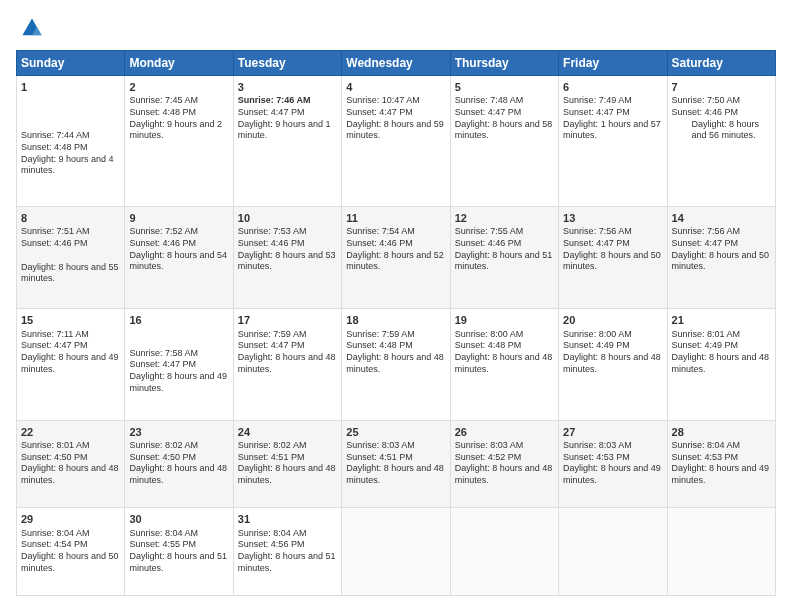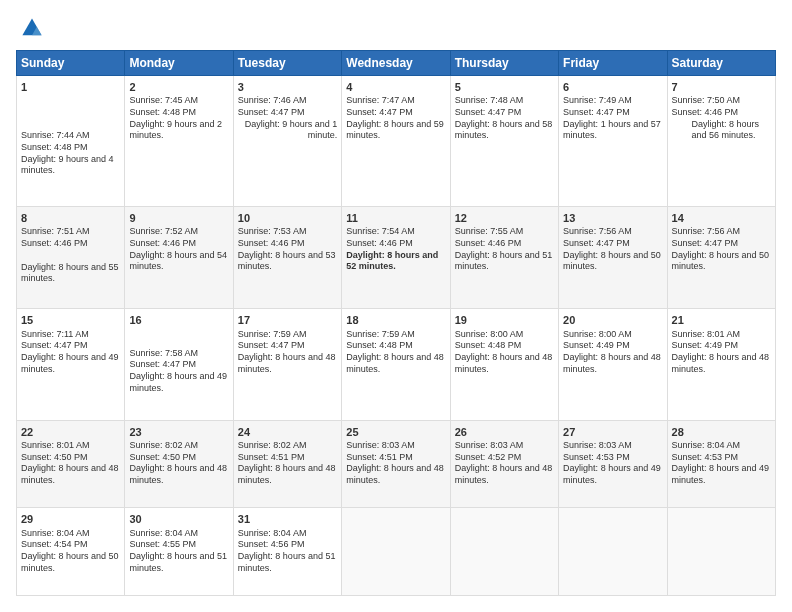--- a/index.html
+++ b/index.html
@@ -140,27 +140,27 @@
             <span style="display: block;">Daylight: 9 hours and 4 minutes.</span>
           </td>
           <td>
             <span class="day-num">2</span>
             <span style="display: block;">Sunrise: 7:45 AM</span>
             <span style="display: block;">Sunset: 4:48 PM</span>
             <span style="display: block;">Daylight: 9 hours and 2 minutes.</span>
           </td>
           <td>
             <span class="day-num">3</span>
-            <span style="display: block;">Sunrise: 7:46 AM</span>
-            <span style="display: block;">Sunset: 4:47 PM</span>
-            <span style="display: block; text-align: right;">Daylight: 9 hours and 1 minute.</span>
+            <span style="display: block; font-weight: bold;">Sunrise: 7:46 AM</span>
+            <span style="display: block;">Sunset: 4:47 PM</span>
+            <span style="display: block;">Daylight: 9 hours and 1 minute.</span>
           </td>
           <td>
             <span class="day-num">4</span>
-            <span style="display: block;">Sunrise: 7:47 AM</span>
+            <span style="display: block;">Sunrise: 10:47 AM</span>
             <span style="display: block;">Sunset: 4:47 PM</span>
             <span style="display: block;">Daylight: 8 hours and 59 minutes.</span>
           </td>
           <td>
             <span class="day-num">5</span>
             <span style="display: block;">Sunrise: 7:48 AM</span>
             <span style="display: block;">Sunset: 4:47 PM</span>
             <span style="display: block;">Daylight: 8 hours and 58 minutes.</span>
           </td>
           <td>
@@ -192,21 +192,21 @@
           <td>
             <span class="day-num">10</span>
             <span style="display: block;">Sunrise: 7:53 AM</span>
             <span style="display: block;">Sunset: 4:46 PM</span>
             <span style="display: block;">Daylight: 8 hours and 53 minutes.</span>
           </td>
           <td>
             <span class="day-num">11</span>
             <span style="display: block;">Sunrise: 7:54 AM</span>
             <span style="display: block;">Sunset: 4:46 PM</span>
-            <span style="display: block; font-weight: bold;">Daylight: 8 hours and 52 minutes.</span>
+            <span style="display: block;">Daylight: 8 hours and 52 minutes.</span>
           </td>
           <td>
             <span class="day-num">12</span>
             <span style="display: block;">Sunrise: 7:55 AM</span>
             <span style="display: block;">Sunset: 4:46 PM</span>
             <span style="display: block;">Daylight: 8 hours and 51 minutes.</span>
           </td>
           <td>
             <span class="day-num">13</span>
             <span style="display: block;">Sunrise: 7:56 AM</span>

